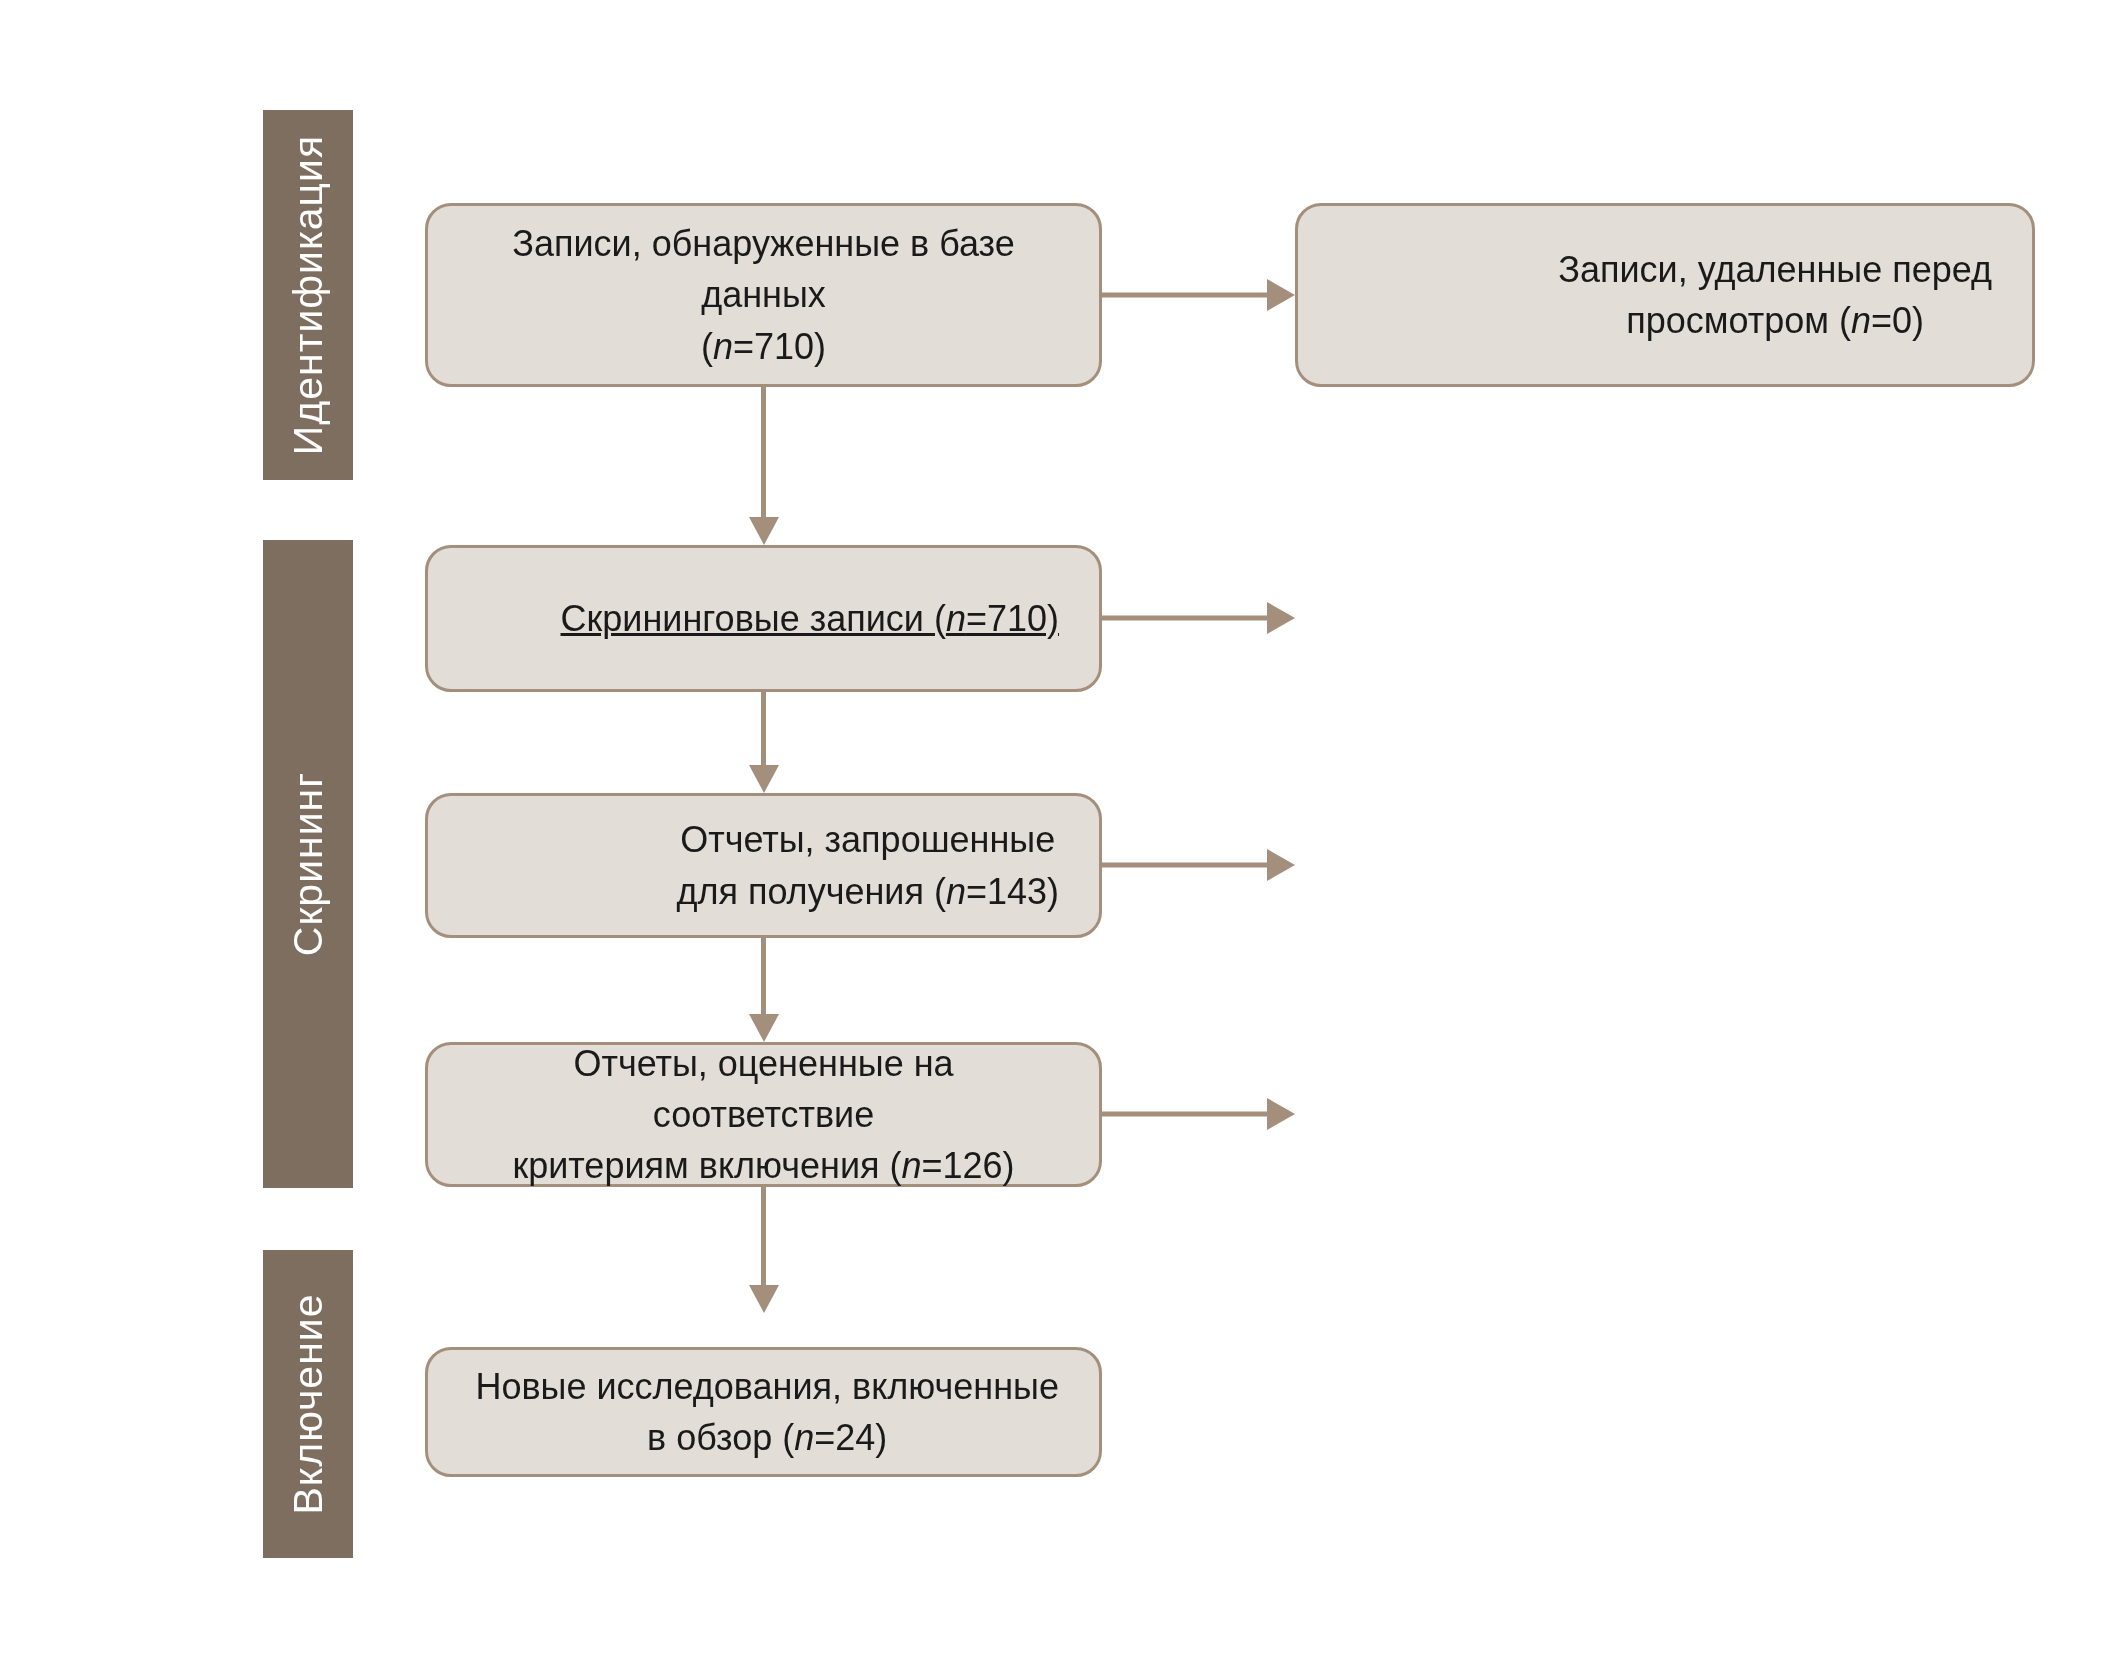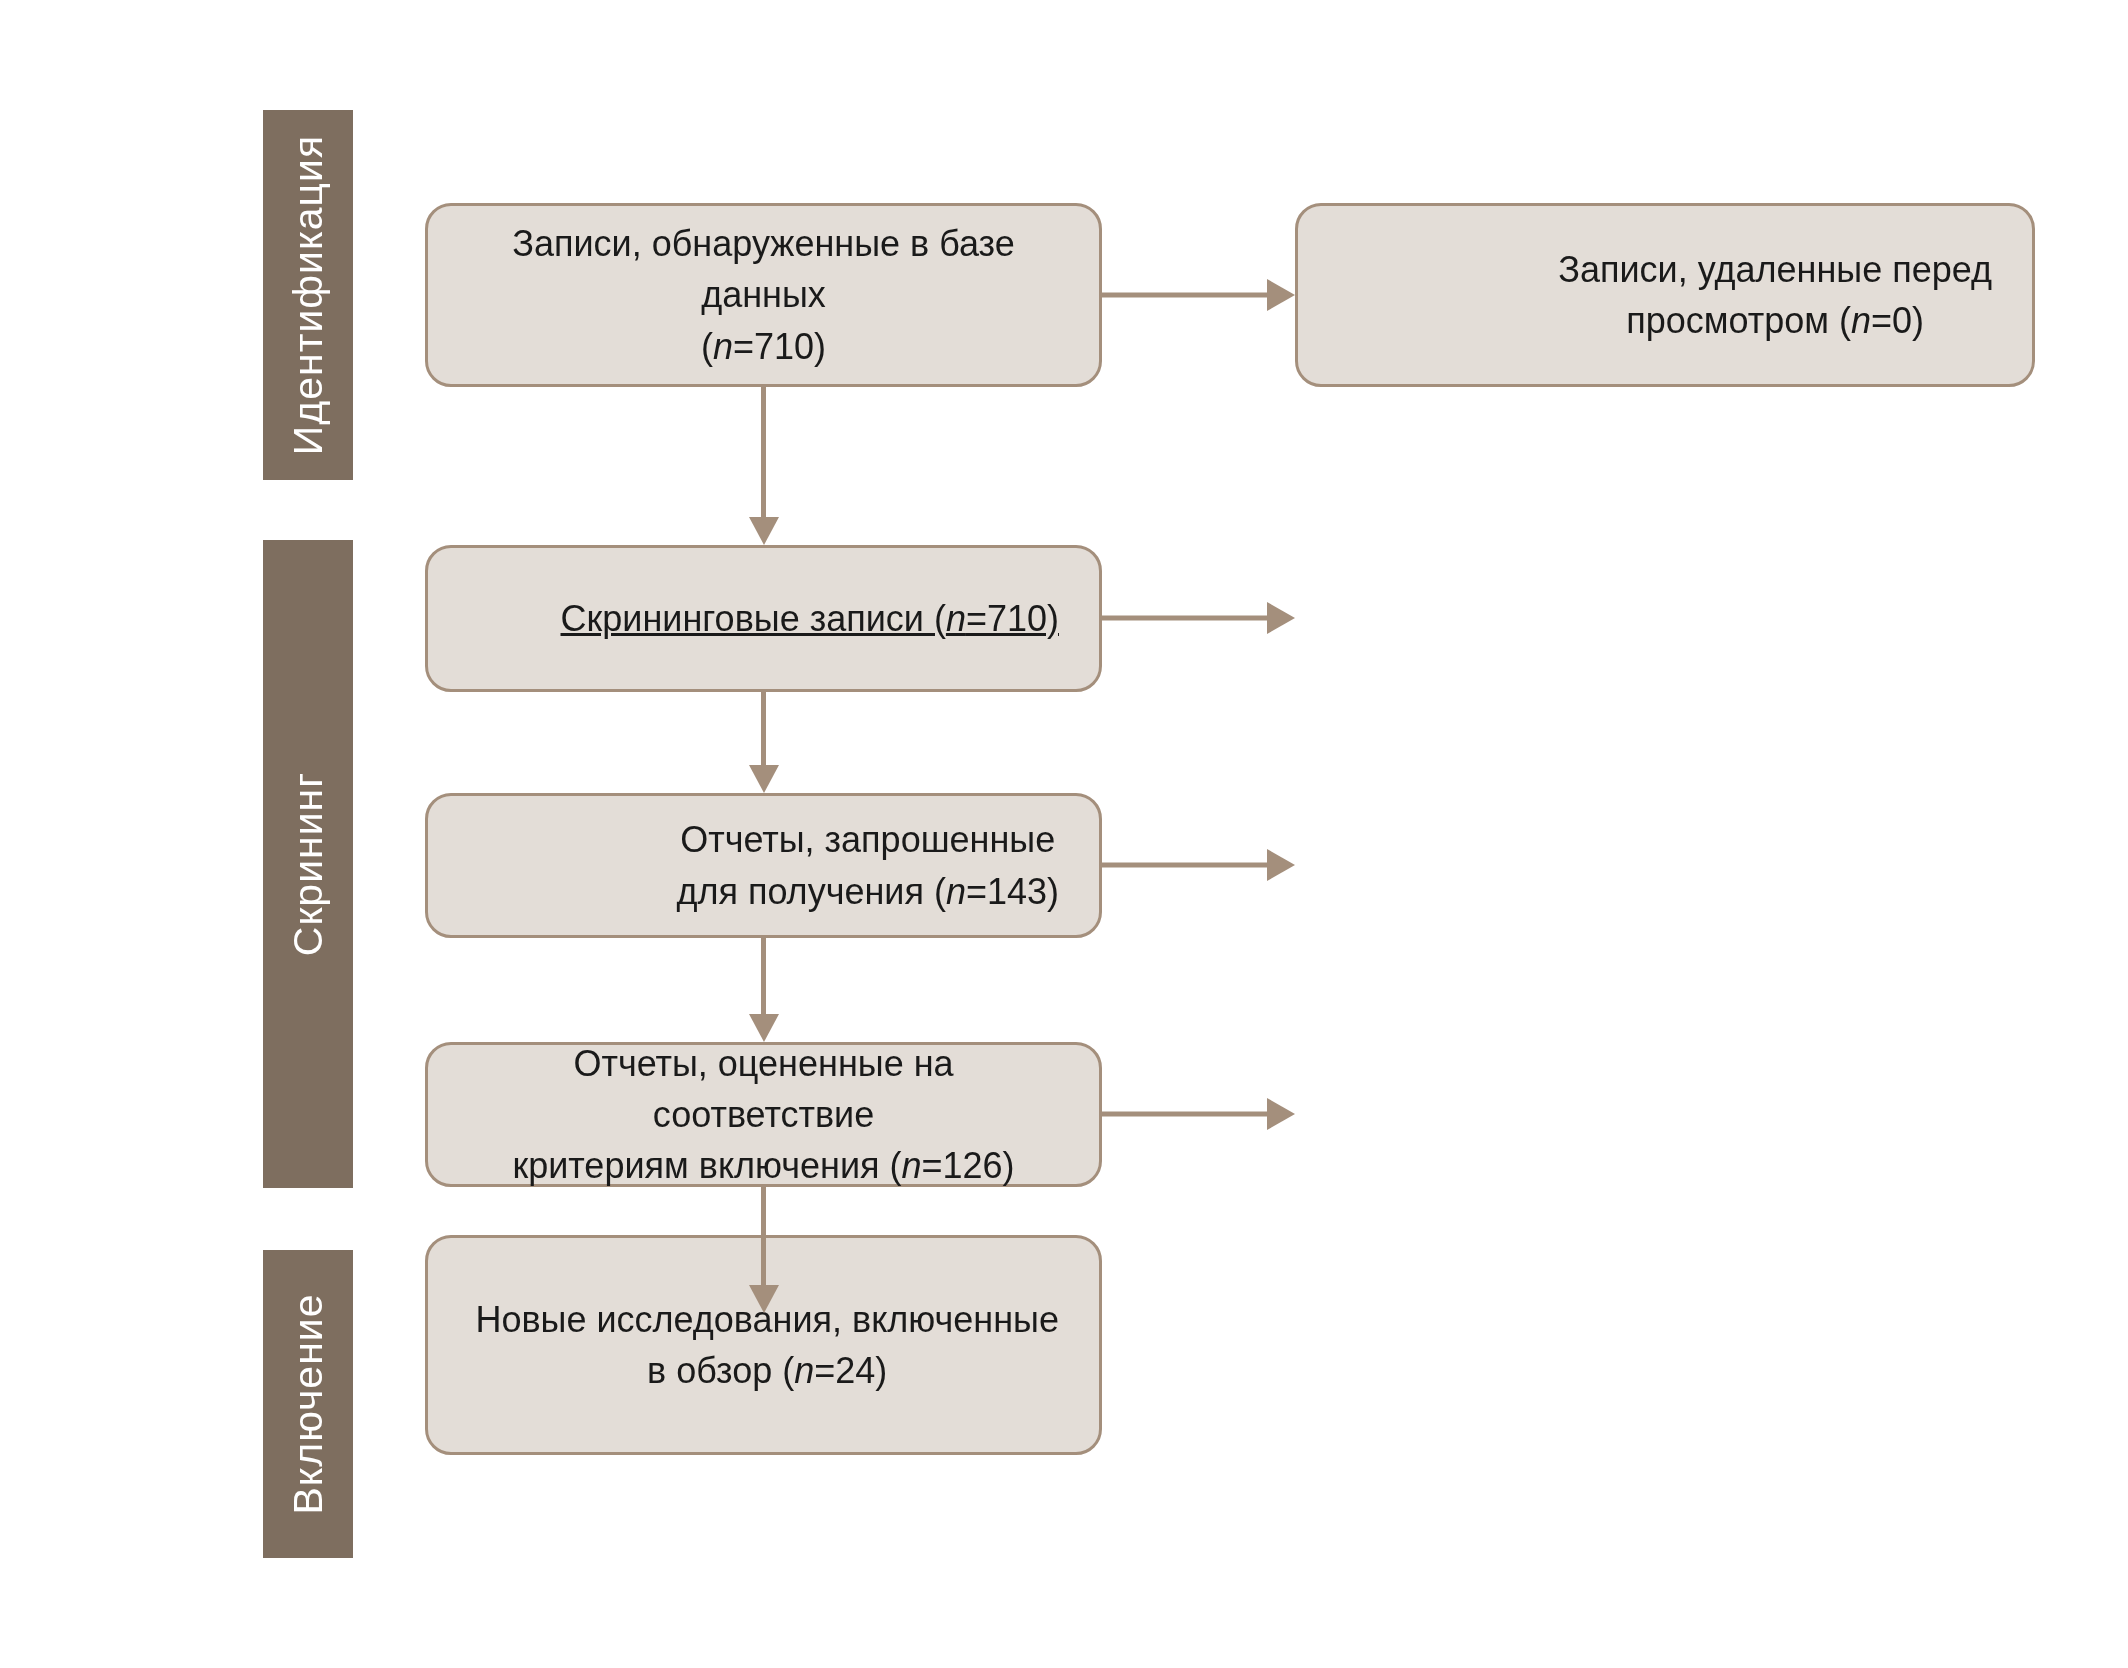--- a/index.html
+++ b/index.html
@@ -55,21 +55,21 @@
   }
   .box i { font-style: italic; }
 
   .col-left  { left: 425px; width: 677px; }
   .col-right { left: 1295px; width: 740px; }
 
   .row1 { top: 203px;  height: 184px; }
   .row2 { top: 545px;  height: 147px; text-decoration: underline; }
   .row3 { top: 793px;  height: 145px; }
   .row4 { top: 1042px; height: 145px; }
-  .row5 { top: 1235px; height: 220px; }
+  .row5 { top: 1347px; height: 130px; }
 
   
   .varrow {
     position: absolute;
     width: 5px;
     left: 761px;
   }
   .varrow .shaft {
     position: absolute;
     left: 0;

